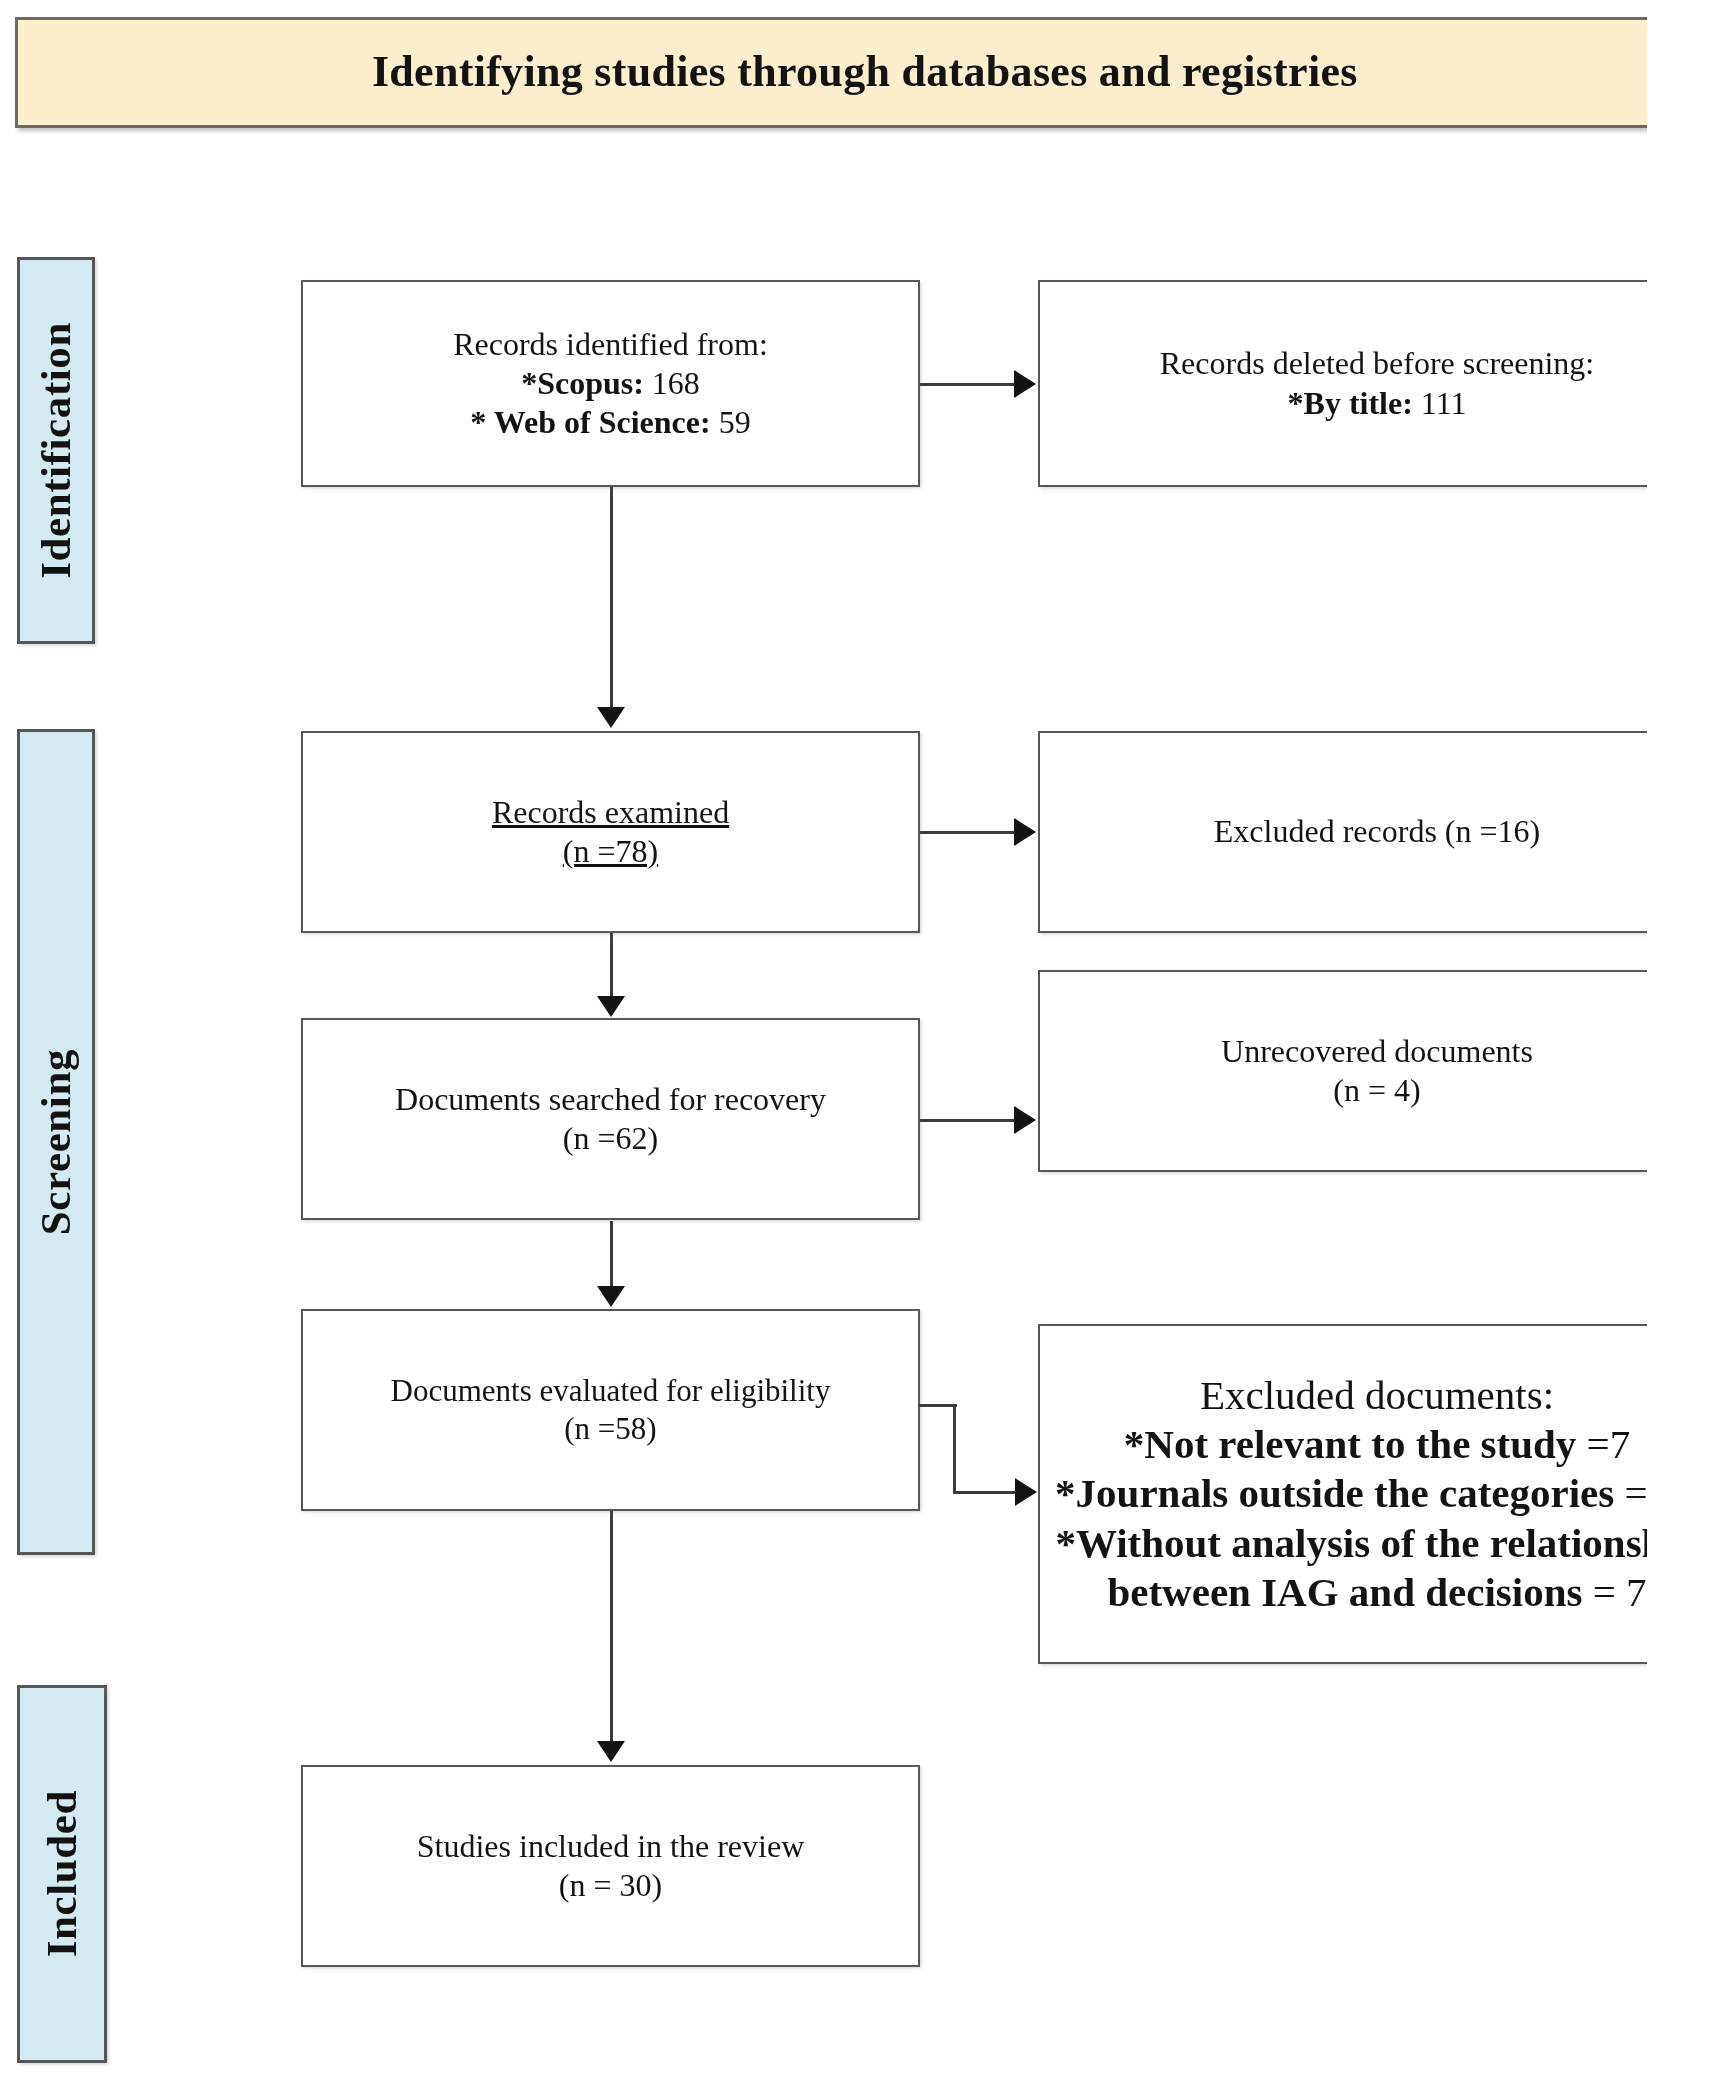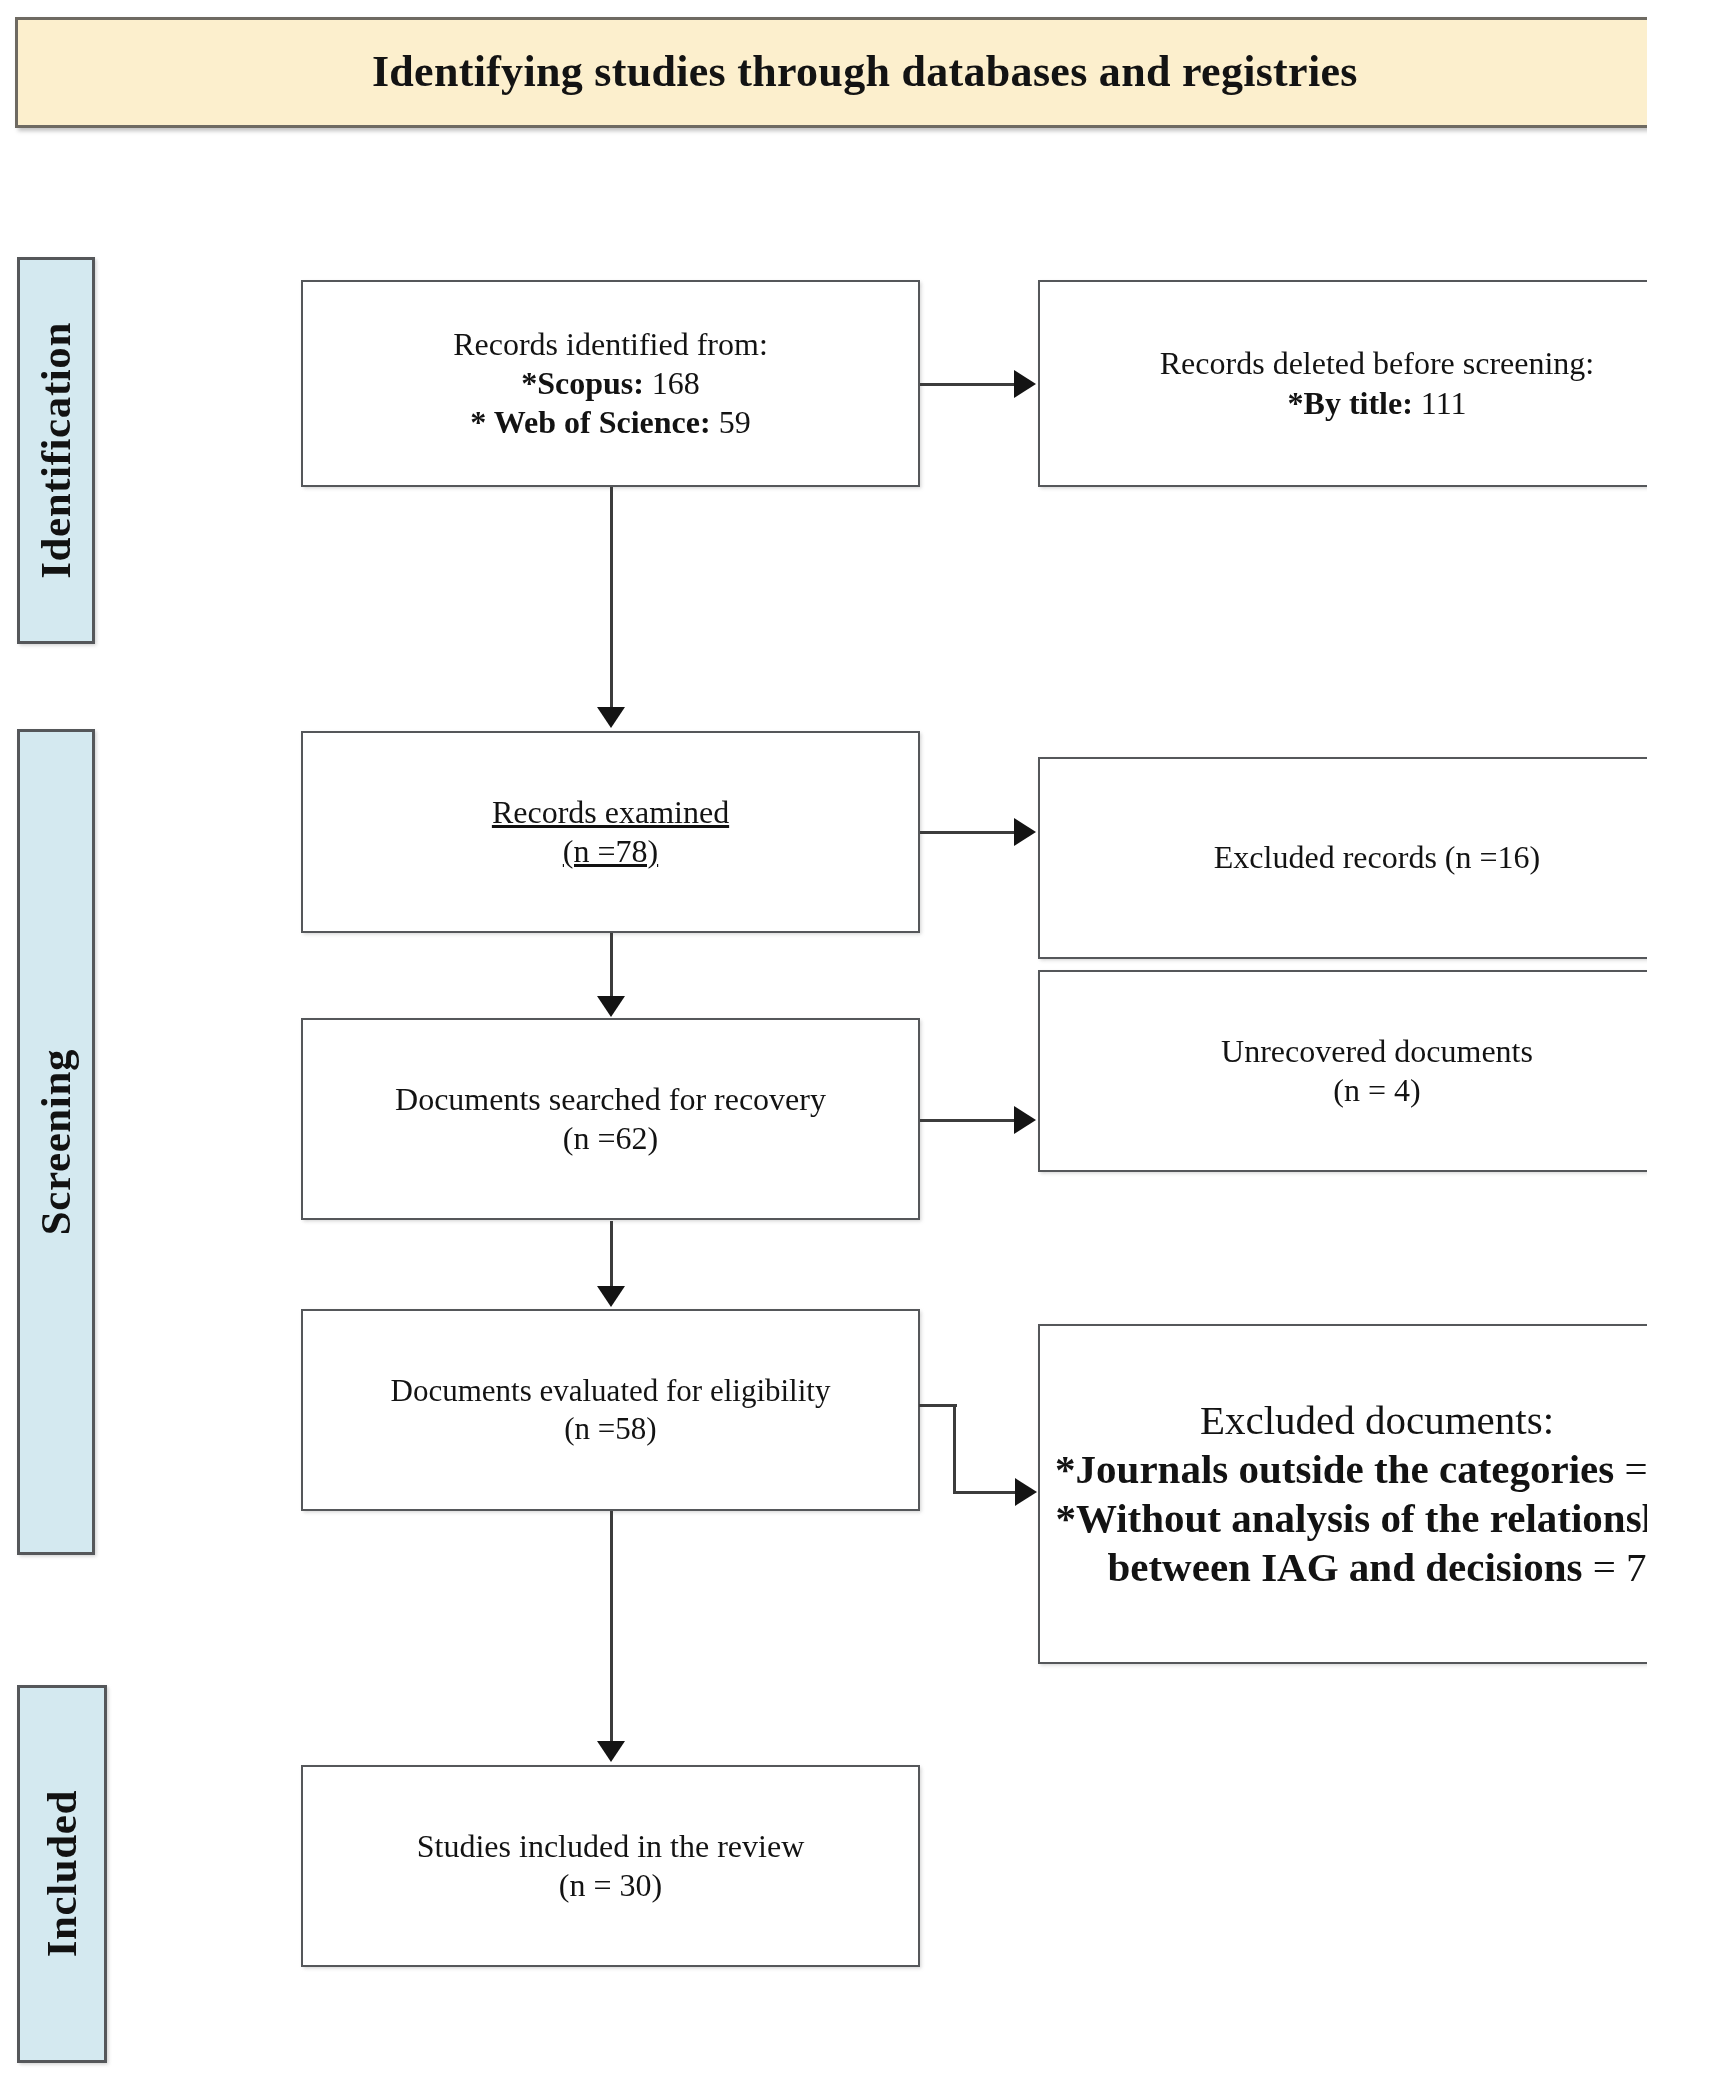--- a/index.html
+++ b/index.html
@@ -90,21 +90,21 @@
 
   
   #box-identified   { left: 301px;  top: 280px;  width: 619px; height: 207px; }
   #box-examined     { left: 301px;  top: 731px; width: 619px; height: 202px; text-decoration: underline; }
   #box-recovery     { left: 301px;  top: 1018px; width: 619px; height: 202px; font-family: Liberation Serif, serif; }
   #box-eligibility  { left: 301px;  top: 1309px; width: 619px; height: 202px; }
   #box-included     { left: 301px;  top: 1765px; width: 619px; height: 202px; }
 
   
   #box-deleted      { left: 1038px; top: 280px;  width: 678px; height: 207px; }
-  #box-excluded-rec { left: 1038px; top: 757px; width: 678px; height: 202px; }
+  #box-excluded-rec { left: 1038px; top: 731px; width: 678px; height: 202px; }
   #box-unrecovered  { left: 1038px; top: 970px; width: 678px; height: 202px; }
   #box-excluded-doc { left: 1038px; top: 1324px; width: 678px; height: 340px; }
 
   #box-eligibility .box-text { font-size: 31px; }
   #box-excluded-doc .box-text { font-size: 41px; line-height: 1.2; }
 
   
   .conn {
     position: absolute;
     background: #3C3C3C;
@@ -191,20 +191,21 @@
   <div class="flow-box" id="box-eligibility">
     <div class="box-text">
       <span class="ln">Documents evaluated for eligibility</span>
       <span class="ln">(n =58)</span>
     </div>
   </div>
 
   <div class="flow-box" id="box-excluded-doc">
     <div class="box-text">
       <span class="ln">Excluded documents:</span>
+      <span class="ln"><b>*Not relevant to the study</b><span> =7</span></span>
       <span class="ln"><b>*Journals outside the categories</b><span> = 14</span></span>
       <span class="ln wrapline"><b>*Without analysis of the relationship between IAG and decisions</b><span> = 7</span></span>
     </div>
   </div>
 
   <div class="flow-box" id="box-included">
     <div class="box-text">
       <span class="ln">Studies included in the review</span>
       <span class="ln">(n = 30)</span>
     </div>

